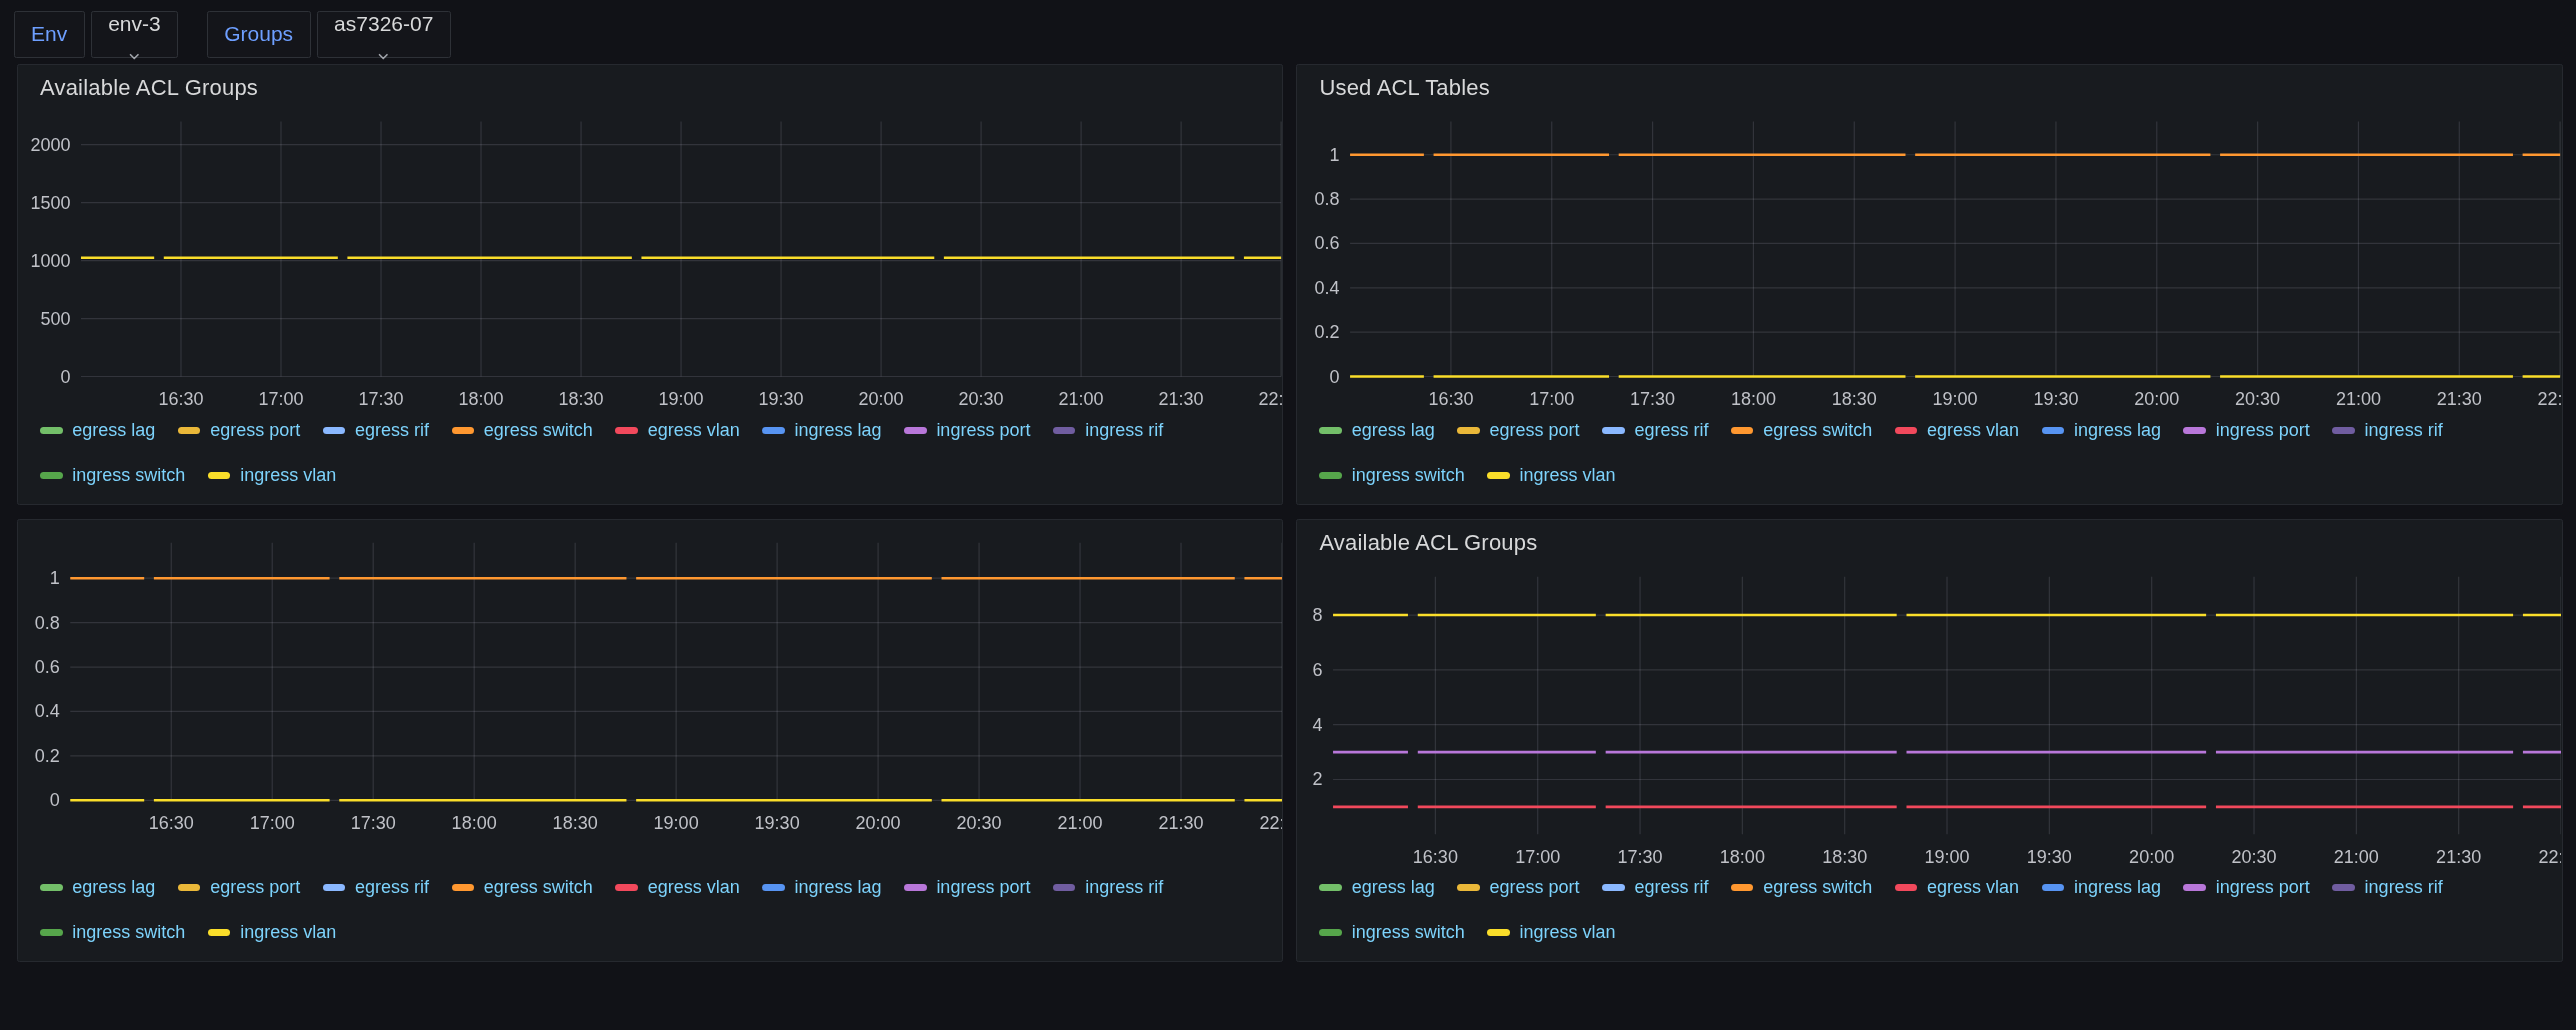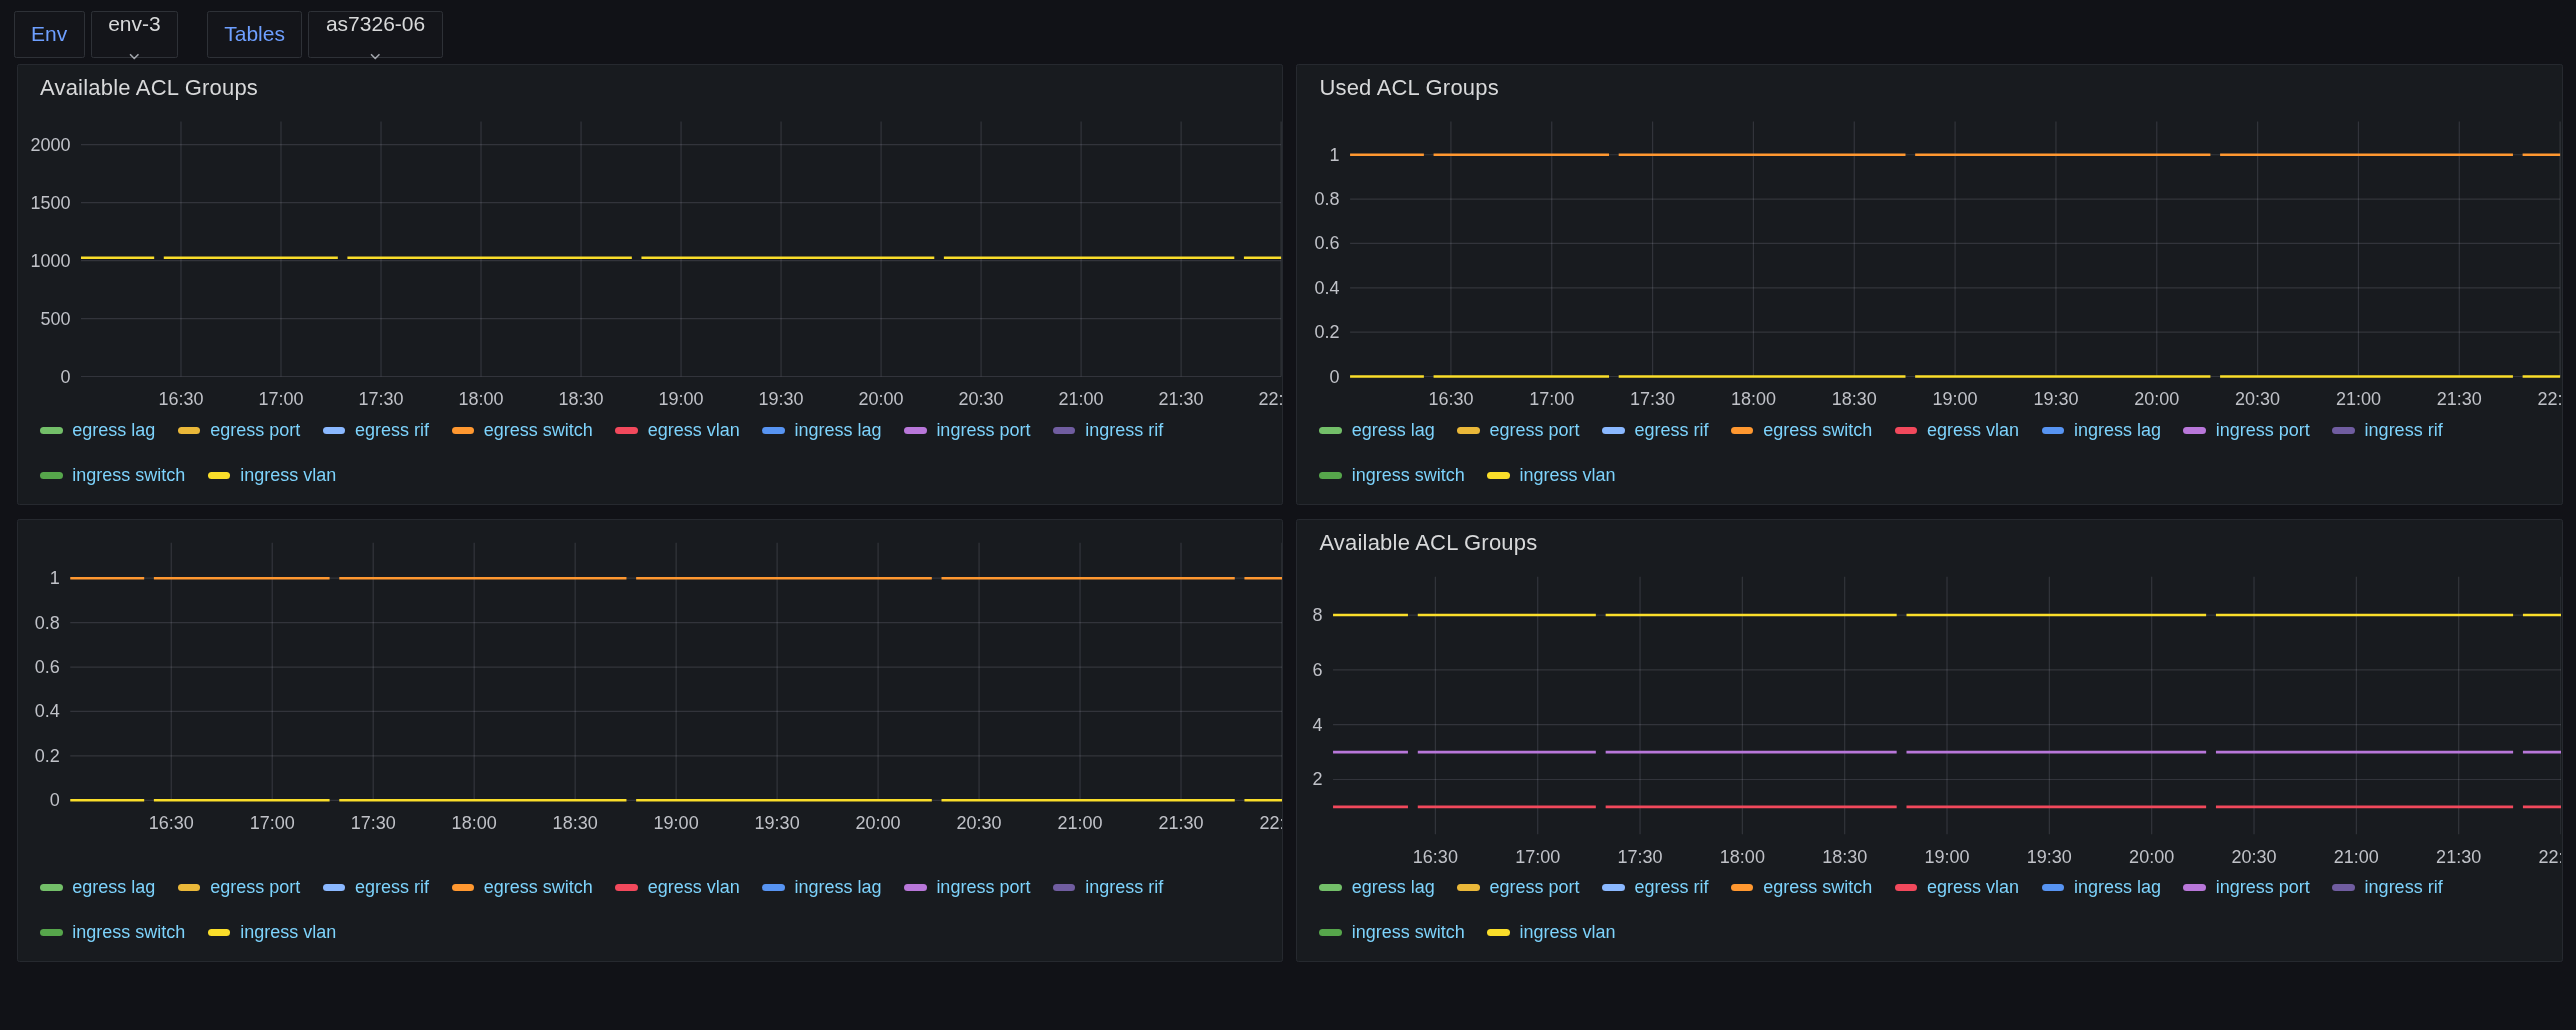--- a/index.html
+++ b/index.html
@@ -75,23 +75,23 @@
       <div class="var-box var-value">
         <span>env-3</span>
         <span class="chev">
           <svg width="16.5" height="16.5" viewBox="0 0 22 22">
               <path d="M6 9 L11 14 L16 9" fill="none" stroke="#a1a4ab" stroke-width="2.2" stroke-linecap="round" stroke-linejoin="round"></path>
             </svg>
         </span>
       </div>
     </div>
     <div class="var-group">
-      <div class="var-box var-label">Tables</div>
+      <div class="var-box var-label">Groups</div>
       <div class="var-box var-value">
-        <span>as7326-06</span>
+        <span>as7326-07</span>
         <span class="chev">
           <svg width="16.5" height="16.5" viewBox="0 0 22 22">
               <path d="M6 9 L11 14 L16 9" fill="none" stroke="#a1a4ab" stroke-width="2.2" stroke-linecap="round" stroke-linejoin="round"></path>
             </svg>
         </span>
       </div>
     </div>
   </div>
 
 
@@ -182,21 +182,21 @@
             <span>ingress switch</span>
           </span>
           <span class="legend-item">
             <span class="swatch" style="background: rgb(250, 222, 42);"></span>
             <span>ingress vlan</span>
           </span>
         </div>
     </section>
 
     <section class="panel">
-      <h2 class="panel-title">Used ACL Groups</h2>
+      <h2 class="panel-title">Used ACL Tables</h2>
       <div class="chart">
           <svg width="1264" height="315" viewBox="0 0 1683 420">
             <line x1="69.6" y1="370" x2="1683" y2="370" stroke="rgba(204,204,220,0.15)" stroke-width="1.6"></line>
             <text x="55.599999999999994" y="378" fill="#c0c2c8" font-size="24" text-anchor="end">0</text>
             <line x1="69.6" y1="310.8695652173913" x2="1683" y2="310.8695652173913" stroke="rgba(204,204,220,0.15)" stroke-width="1.6"></line>
             <text x="55.599999999999994" y="318.8695652173913" fill="#c0c2c8" font-size="24" text-anchor="end">0.2</text>
             <line x1="69.6" y1="251.73913043478262" x2="1683" y2="251.73913043478262" stroke="rgba(204,204,220,0.15)" stroke-width="1.6"></line>
             <text x="55.599999999999994" y="259.7391304347826" fill="#c0c2c8" font-size="24" text-anchor="end">0.4</text>
             <line x1="69.6" y1="192.6086956521739" x2="1683" y2="192.6086956521739" stroke="rgba(204,204,220,0.15)" stroke-width="1.6"></line>
             <text x="55.599999999999994" y="200.6086956521739" fill="#c0c2c8" font-size="24" text-anchor="end">0.6</text>

